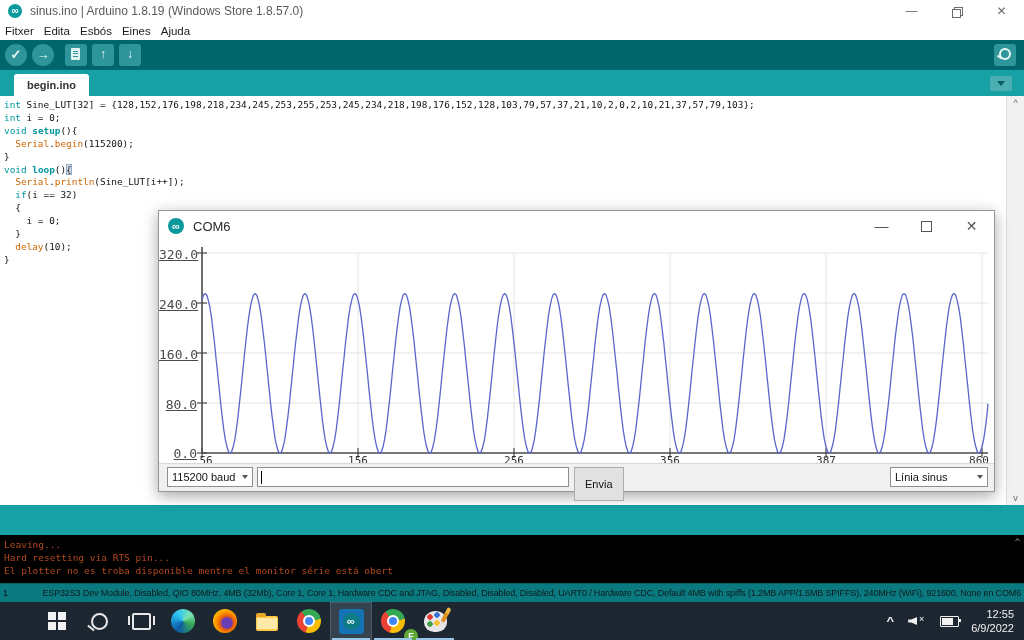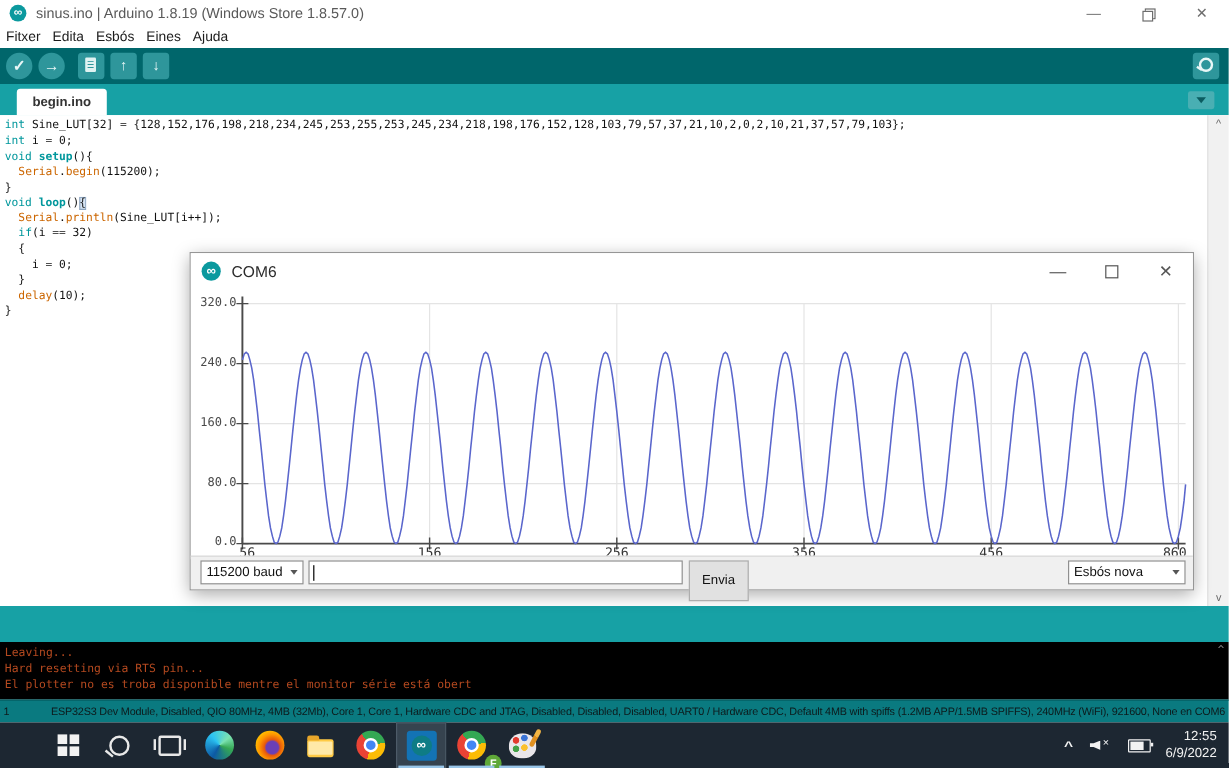--- a/index.html
+++ b/index.html
@@ -83,21 +83,21 @@
                  display:flex;align-items:center;}
   #com6-titlebar .app-ico{width:16px;height:16px;line-height:16px;font-size:11px;margin:0 9px 0 9px;}
   #com6-title{font-size:13px;color:#2b2b2b;}
   #com6-controls{margin-left:auto;display:flex;height:100%;align-items:center;}
   #com6-controls .tb-btn{color:#555;font-size:14px;}
   .max-glyph{width:9px;height:9px;border:1px solid #555;}
 
   #plot-region{position:absolute;left:0;top:30px;width:835px;height:225px;background:#fff;}
   #plot-svg{position:absolute;left:0;top:0;}
   .ylab{position:absolute;left:0;width:38px;text-align:right;font-family:"DejaVu Sans Mono",monospace;
-        font-size:10px;color:#4a4a4a;}
+        font-size:13px;color:#4a4a4a;text-decoration:underline;}
   .xlab{position:absolute;transform:translateX(-50%);font-family:"DejaVu Sans Mono",monospace;
         font-size:11px;color:#333;top:213px;}
 
   #plot-controls{position:absolute;left:0;bottom:0;width:835px;height:27px;background:#f0f0f0;
                  border-top:1px solid #d9d9d9;}
   .combo{position:absolute;top:3px;height:20px;background:#fff;border:1px solid #8f8f8f;
          box-sizing:border-box;font-size:11px;color:#111;display:flex;align-items:center;
          padding:0 4px;}
   .combo .tri-down{margin-left:auto;border-left-width:3.5px;border-right-width:3.5px;
                    border-top:4px solid #555;}
@@ -270,35 +270,35 @@
       </svg>
     <div class="ylab" style="top:6px;">320.0</div>
     <div class="ylab" style="top:56px;">240.0</div>
     <div class="ylab" style="top:106px;">160.0</div>
     <div class="ylab" style="top:156px;">80.0</div>
     <div class="ylab" style="top:205px;">0.0</div>
     <div class="xlab" style="left:47px;">56</div>
     <div class="xlab" style="left:199px;">156</div>
     <div class="xlab" style="left:355px;">256</div>
     <div class="xlab" style="left:511px;">356</div>
-    <div class="xlab" style="left:667px;">456</div>
+    <div class="xlab" style="left:667px;">387</div>
     <div class="xlab" style="left:820px;">860</div>
   </div>
 
   <div id="plot-controls">
     <div class="combo" id="baud-combo">
       <span>115200 baud</span>
       <span class="tri-down"></span>
     </div>
     <div id="send-input">
         <span class="caret"></span>
       </div>
     <div id="send-btn">Envia</div>
     <div class="combo" id="ending-combo">
-      <span>Esbós nova</span>
+      <span>Línia sinus</span>
       <span class="tri-down"></span>
     </div>
   </div>
 </div>
 
 <div id="taskbar">
   <div class="tb-cell" style="left:36px;">
       <span class="win-logo">
         <span></span>
         <span></span>

